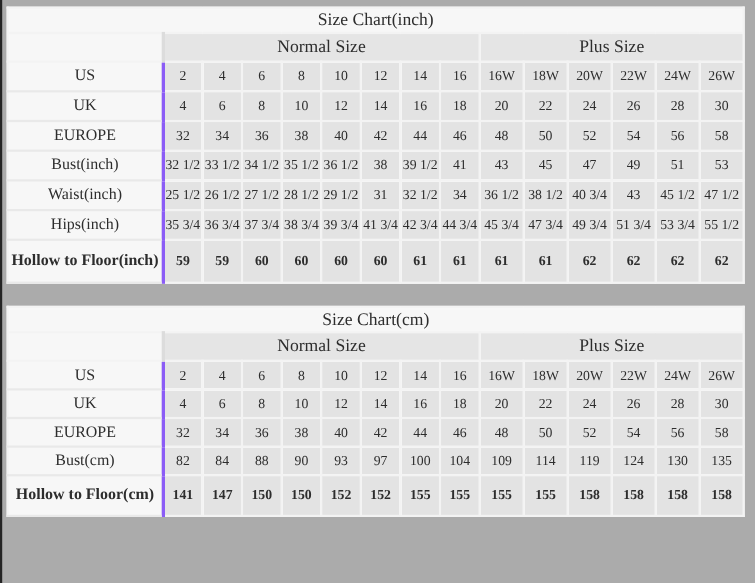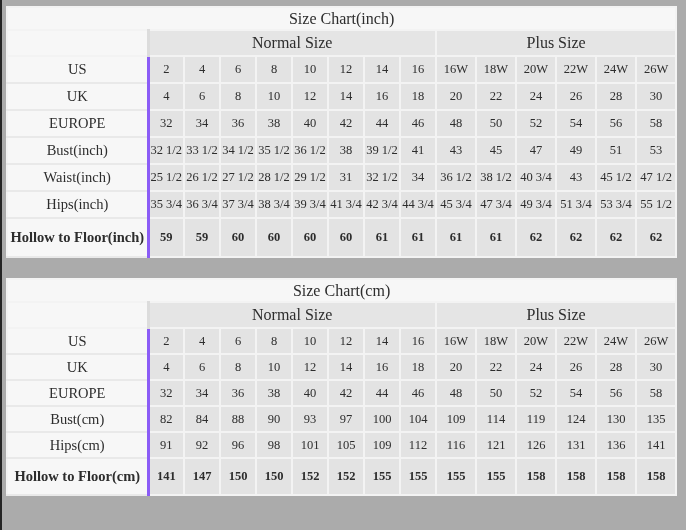--- a/index.html
+++ b/index.html
@@ -294,37 +294,20 @@
             <td class="data">97</td>
             <td class="data">100</td>
             <td class="data">104</td>
             <td class="data">109</td>
             <td class="data">114</td>
             <td class="data">119</td>
             <td class="data">124</td>
             <td class="data">130</td>
             <td class="data">135</td>
           </tr>
-          <tr class="data-row">
-            <td class="label">Hips(cm)</td>
-            <td class="data">91</td>
-            <td class="data">92</td>
-            <td class="data">96</td>
-            <td class="data">98</td>
-            <td class="data">101</td>
-            <td class="data">105</td>
-            <td class="data">109</td>
-            <td class="data">112</td>
-            <td class="data">116</td>
-            <td class="data">121</td>
-            <td class="data">126</td>
-            <td class="data">131</td>
-            <td class="data">136</td>
-            <td class="data">141</td>
-          </tr>
           <tr class="data-row tall">
             <td class="label">Hollow to Floor(cm)</td>
             <td class="data">141</td>
             <td class="data">147</td>
             <td class="data">150</td>
             <td class="data">150</td>
             <td class="data">152</td>
             <td class="data">152</td>
             <td class="data">155</td>
             <td class="data">155</td>

